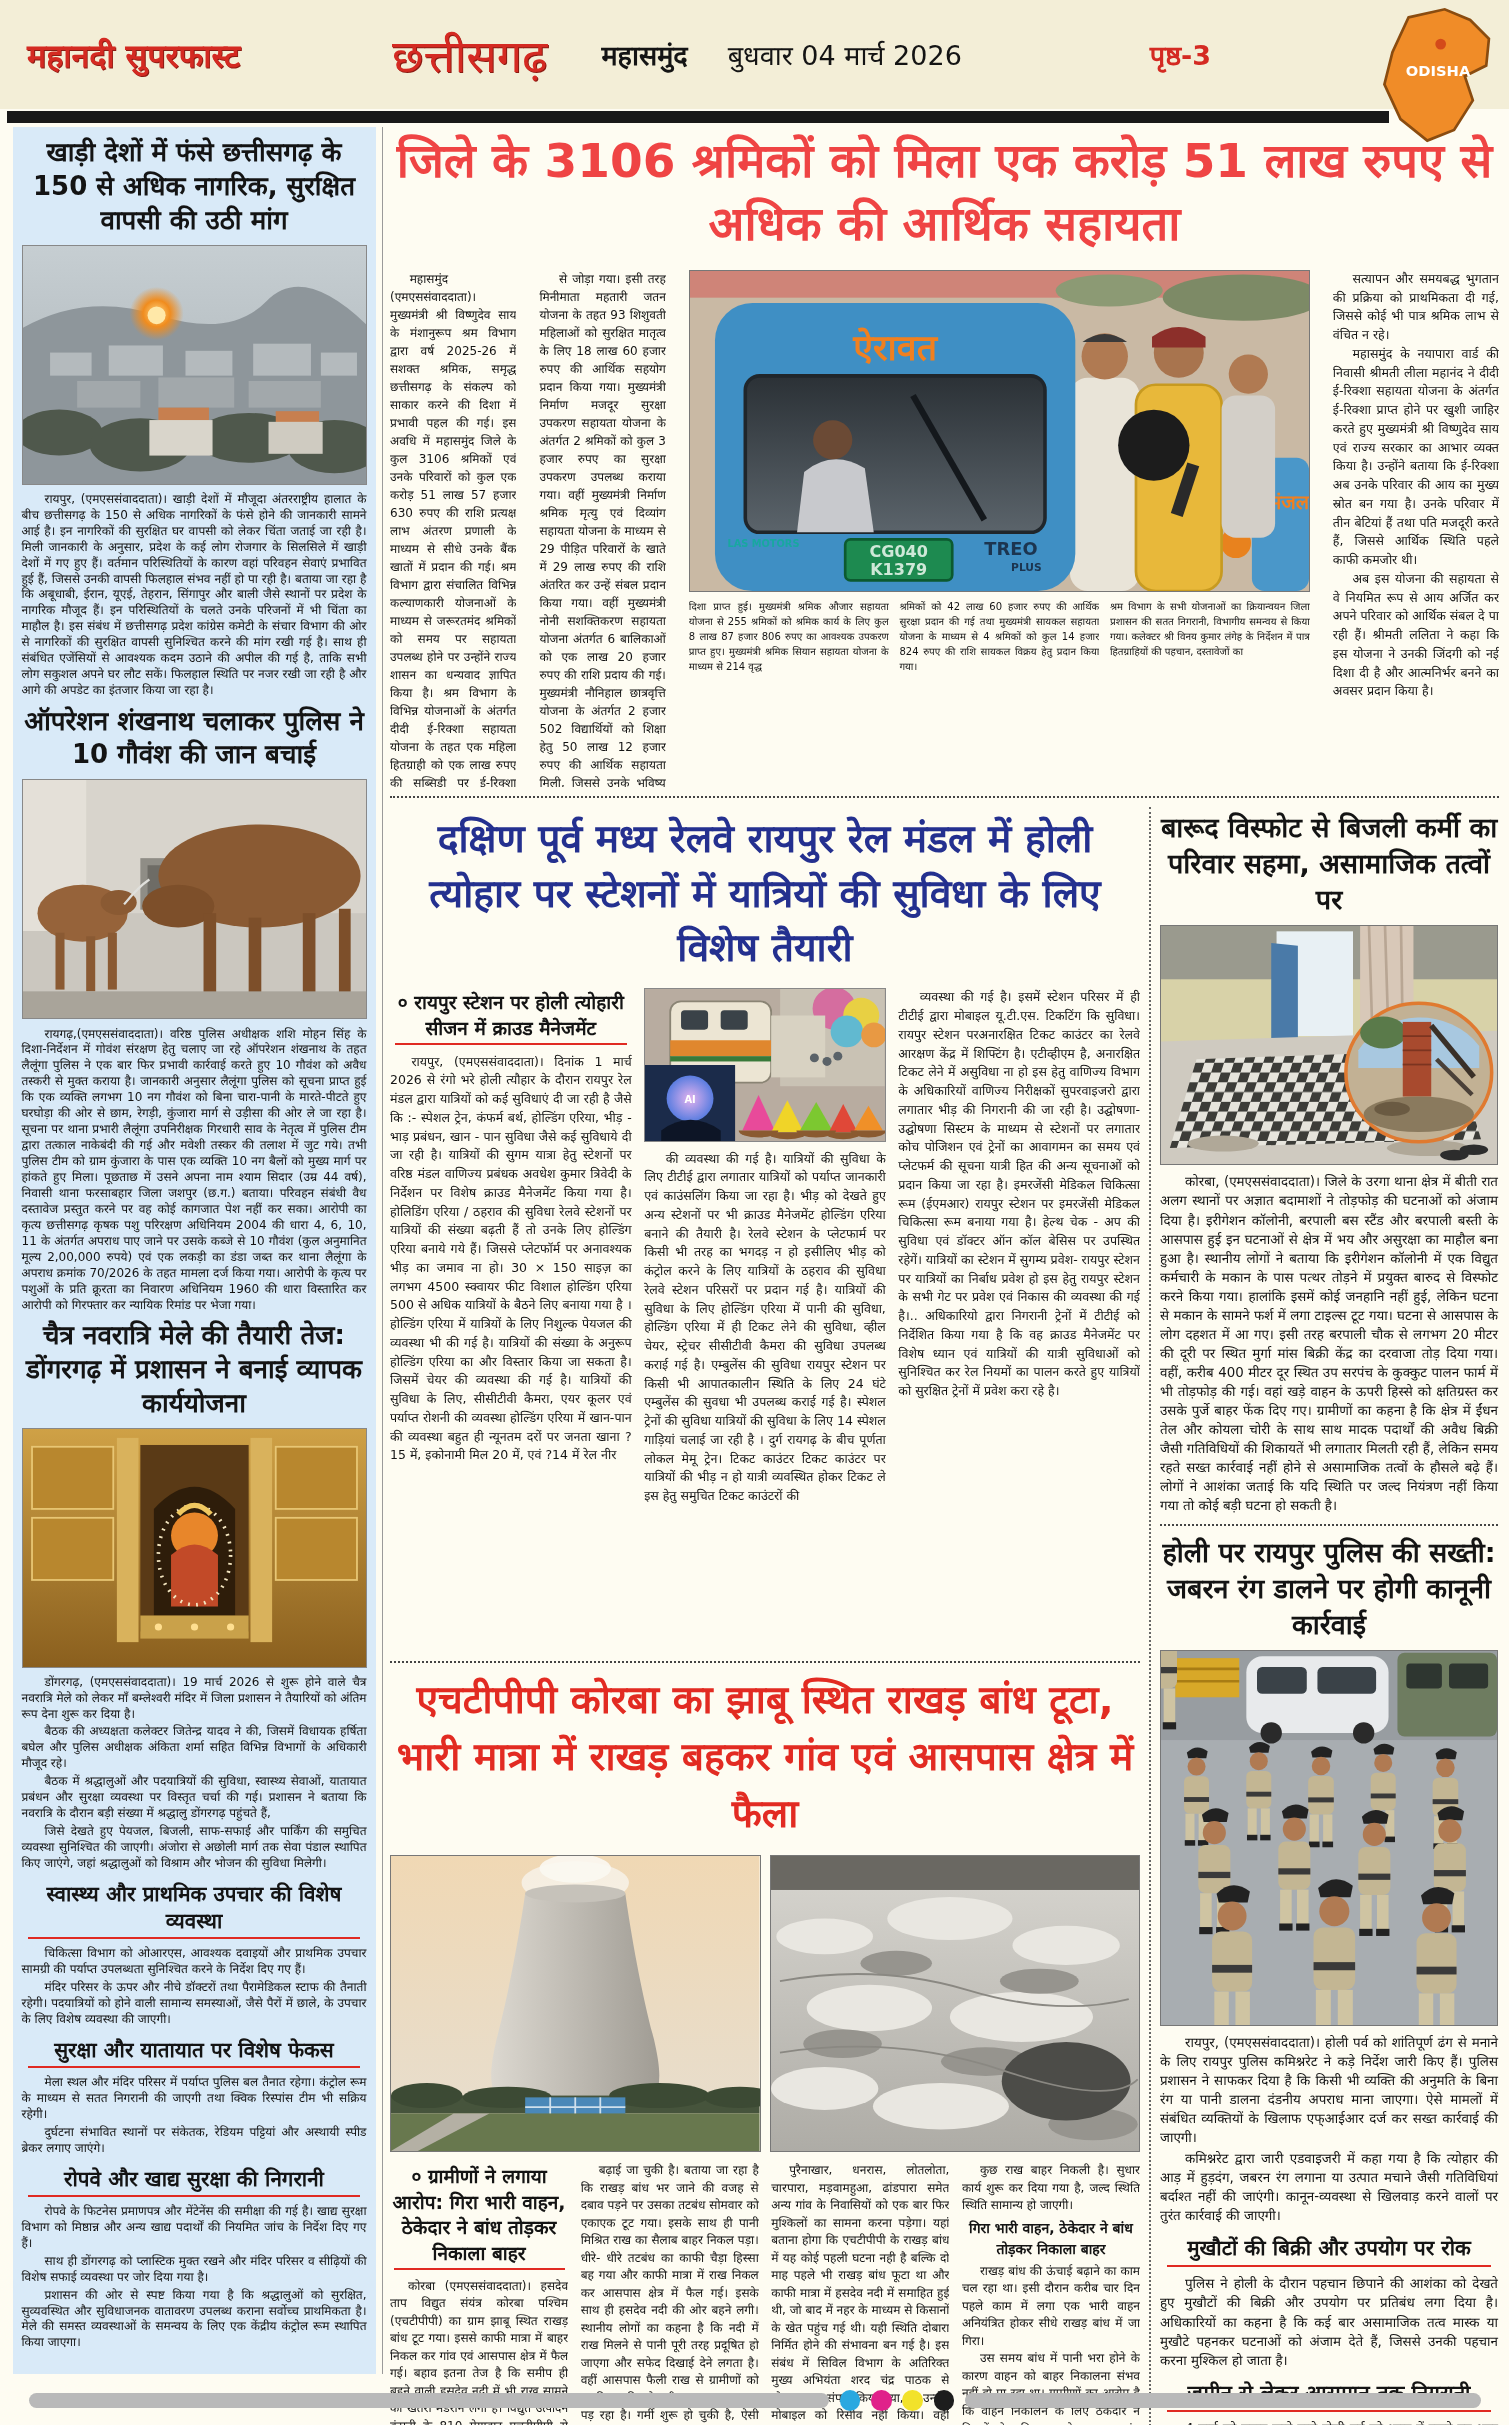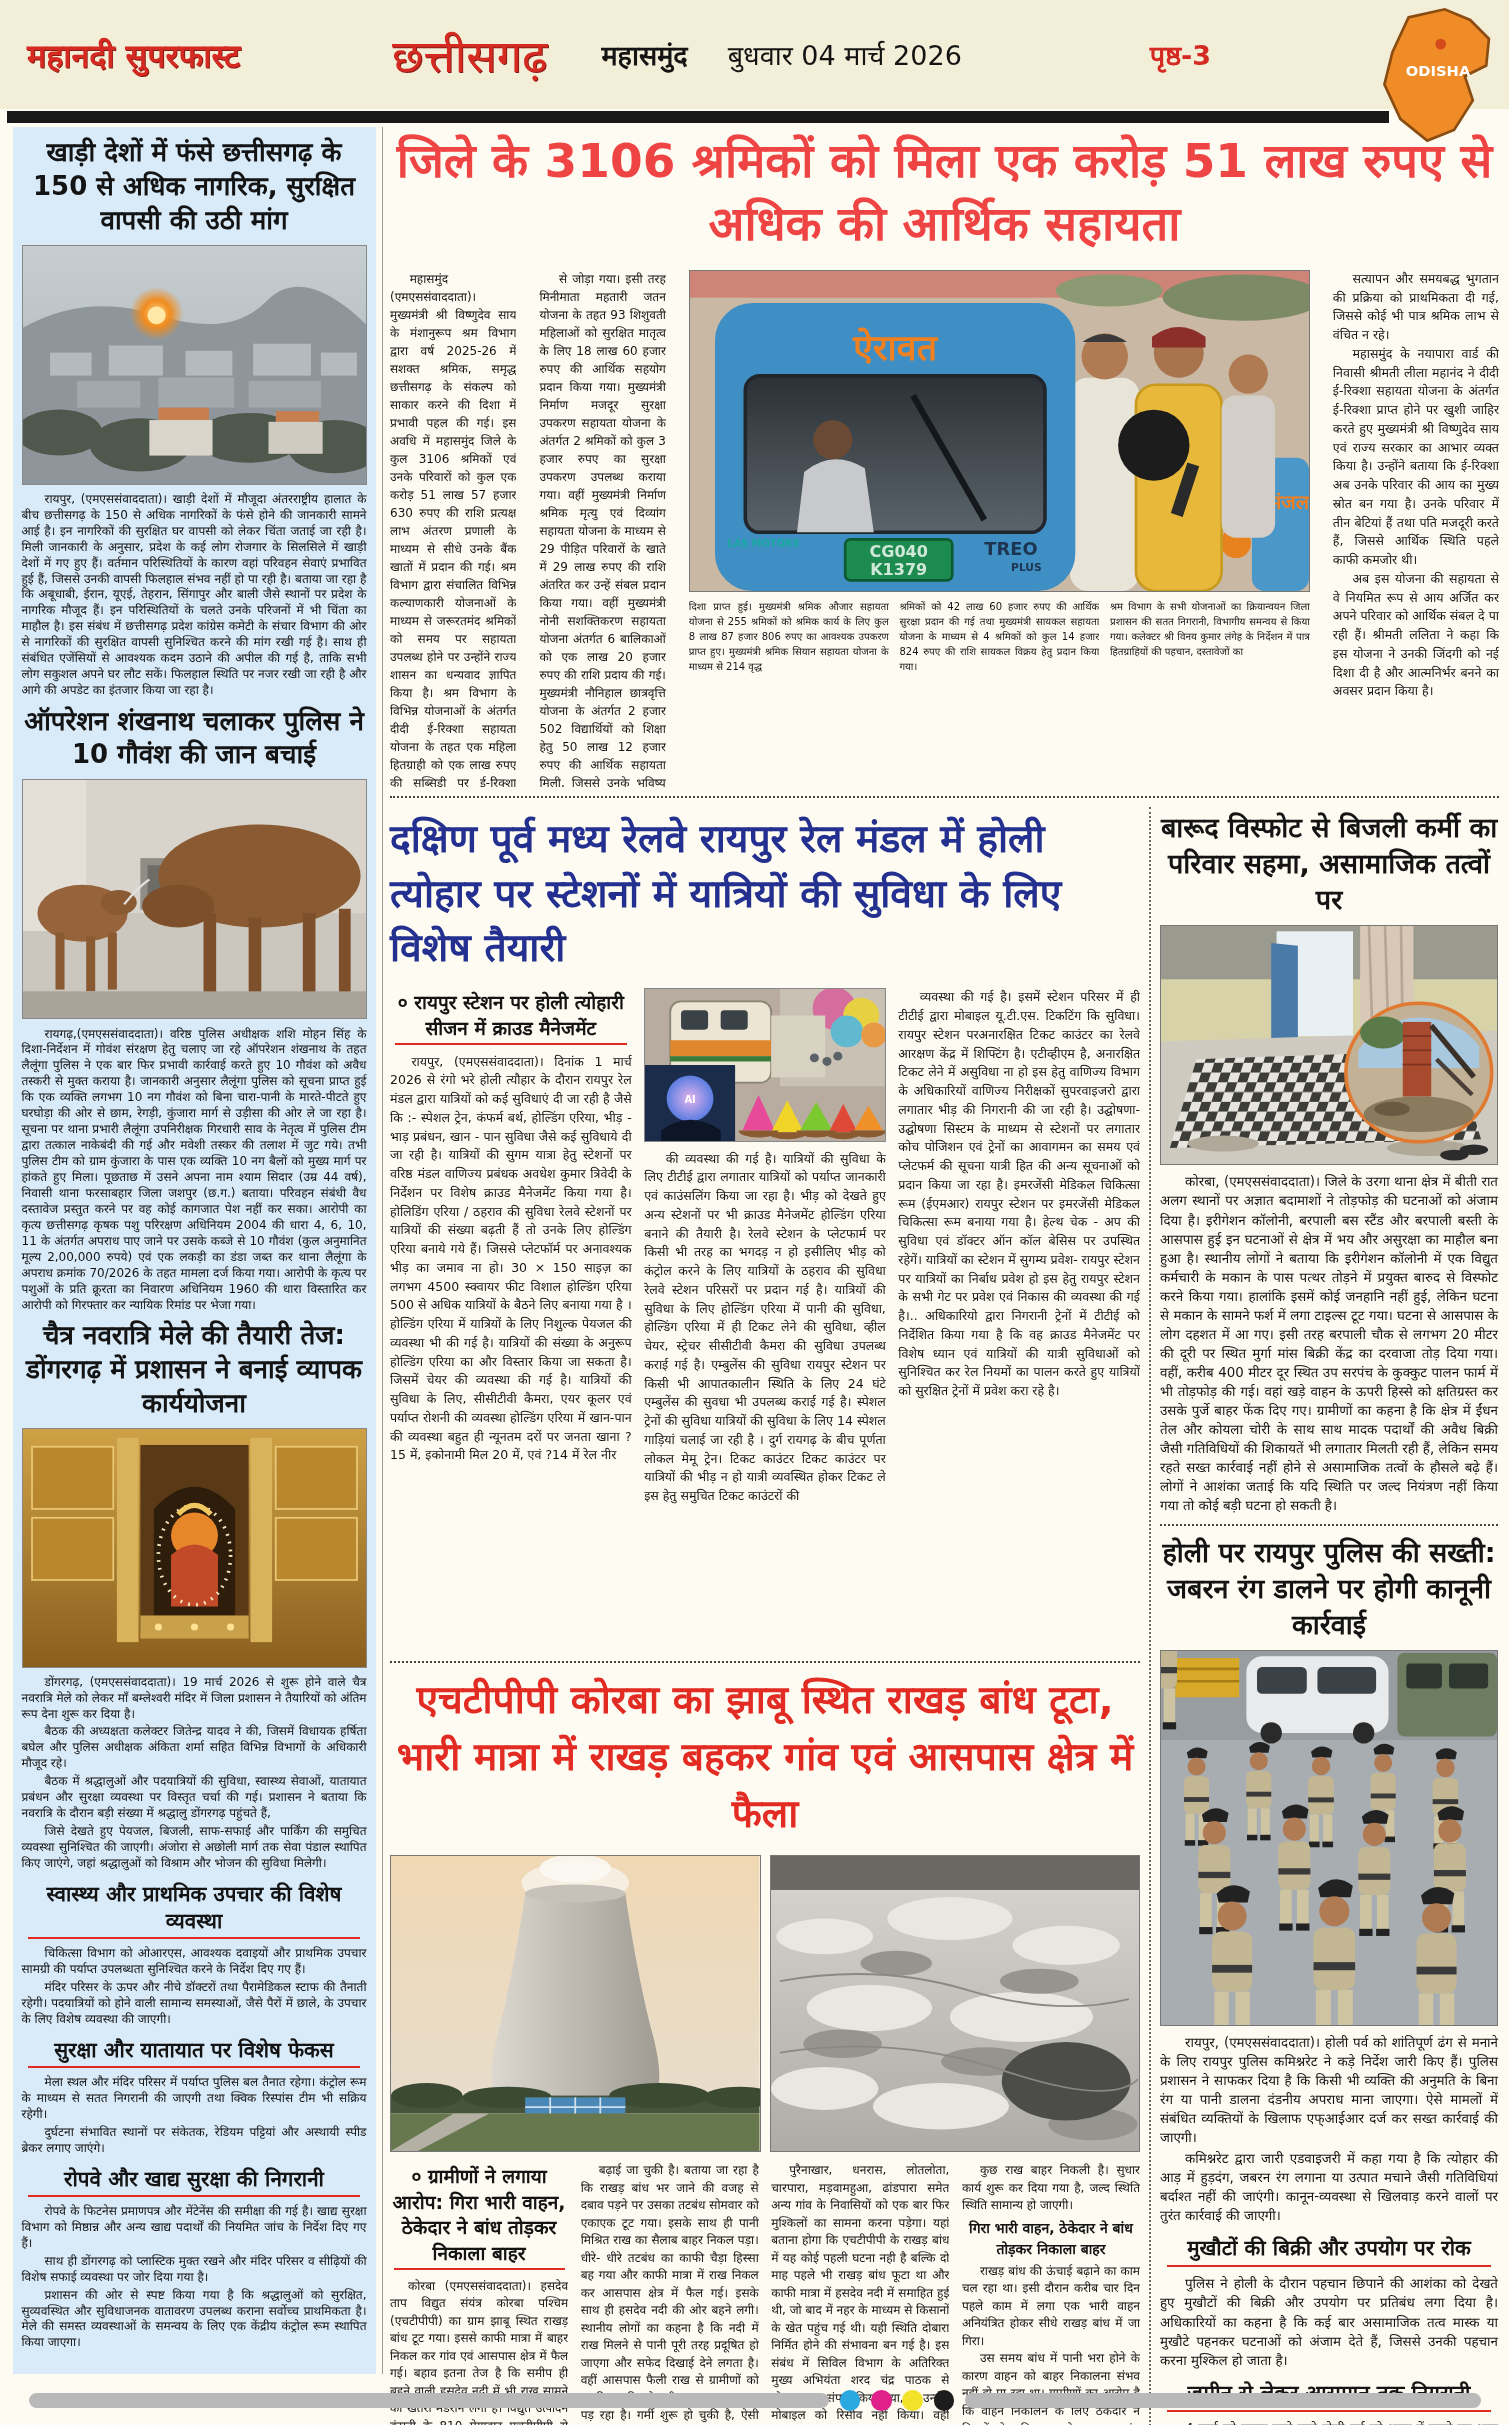--- a/index.html
+++ b/index.html
@@ -34,21 +34,21 @@
   .photo-stack{width:621px}
   .rickshaw{width:621px;height:322px;border:0.9px solid #777;background:#c9b9a4;overflow:hidden}
   .below-row{display:flex;gap:10.7px;margin-top:7.2px;height:186px;overflow:hidden}
   .bcol{flex:1;font-size:10px;line-height:1.5;text-align:justify;overflow:hidden}
   .dot-hr{border-top:2.2px dotted #444;margin:9px 0}
   .midrow{display:flex;gap:9px;align-items:stretch}
   .leftpart{width:750px}
   .dvline{border-left:2.2px dotted #666}
   .rightstack{width:338px}
   
-  .rail-head{color:#24308f;font-size:39px;font-weight:bold;line-height:1.4;margin:5.4px 0 12.5px}
+  .rail-head{color:#24308f;font-size:39px;font-weight:bold;text-align:center;line-height:1.4;margin:5.4px 0 12.5px}
   .rail-cols{display:flex;gap:12.5px;height:664px;overflow:hidden}
   .rcol{flex:1;font-size:12.5px;line-height:1.5;text-align:justify;overflow:hidden}
   .rcol p{text-indent:21.5px}
   .kicker{font-size:19px;font-weight:bold;text-align:center;line-height:1.35;margin:1.8px 0 0}
   .rail-img{width:100%;height:154px;border:0.9px solid #888;background:#b8aca0;margin-bottom:7.2px;overflow:hidden}
   
   .r-head{font-size:27px;font-weight:bold;text-align:center;line-height:1.33;margin:3.6px 0 7.2px}
   .r-photo{width:100%;border:0.9px solid #777;overflow:hidden}
   .r-body{font-size:13.4px;line-height:1.42;text-align:justify;margin-top:7.2px}
   .r-body p{text-indent:25px;margin-bottom:1.8px}

